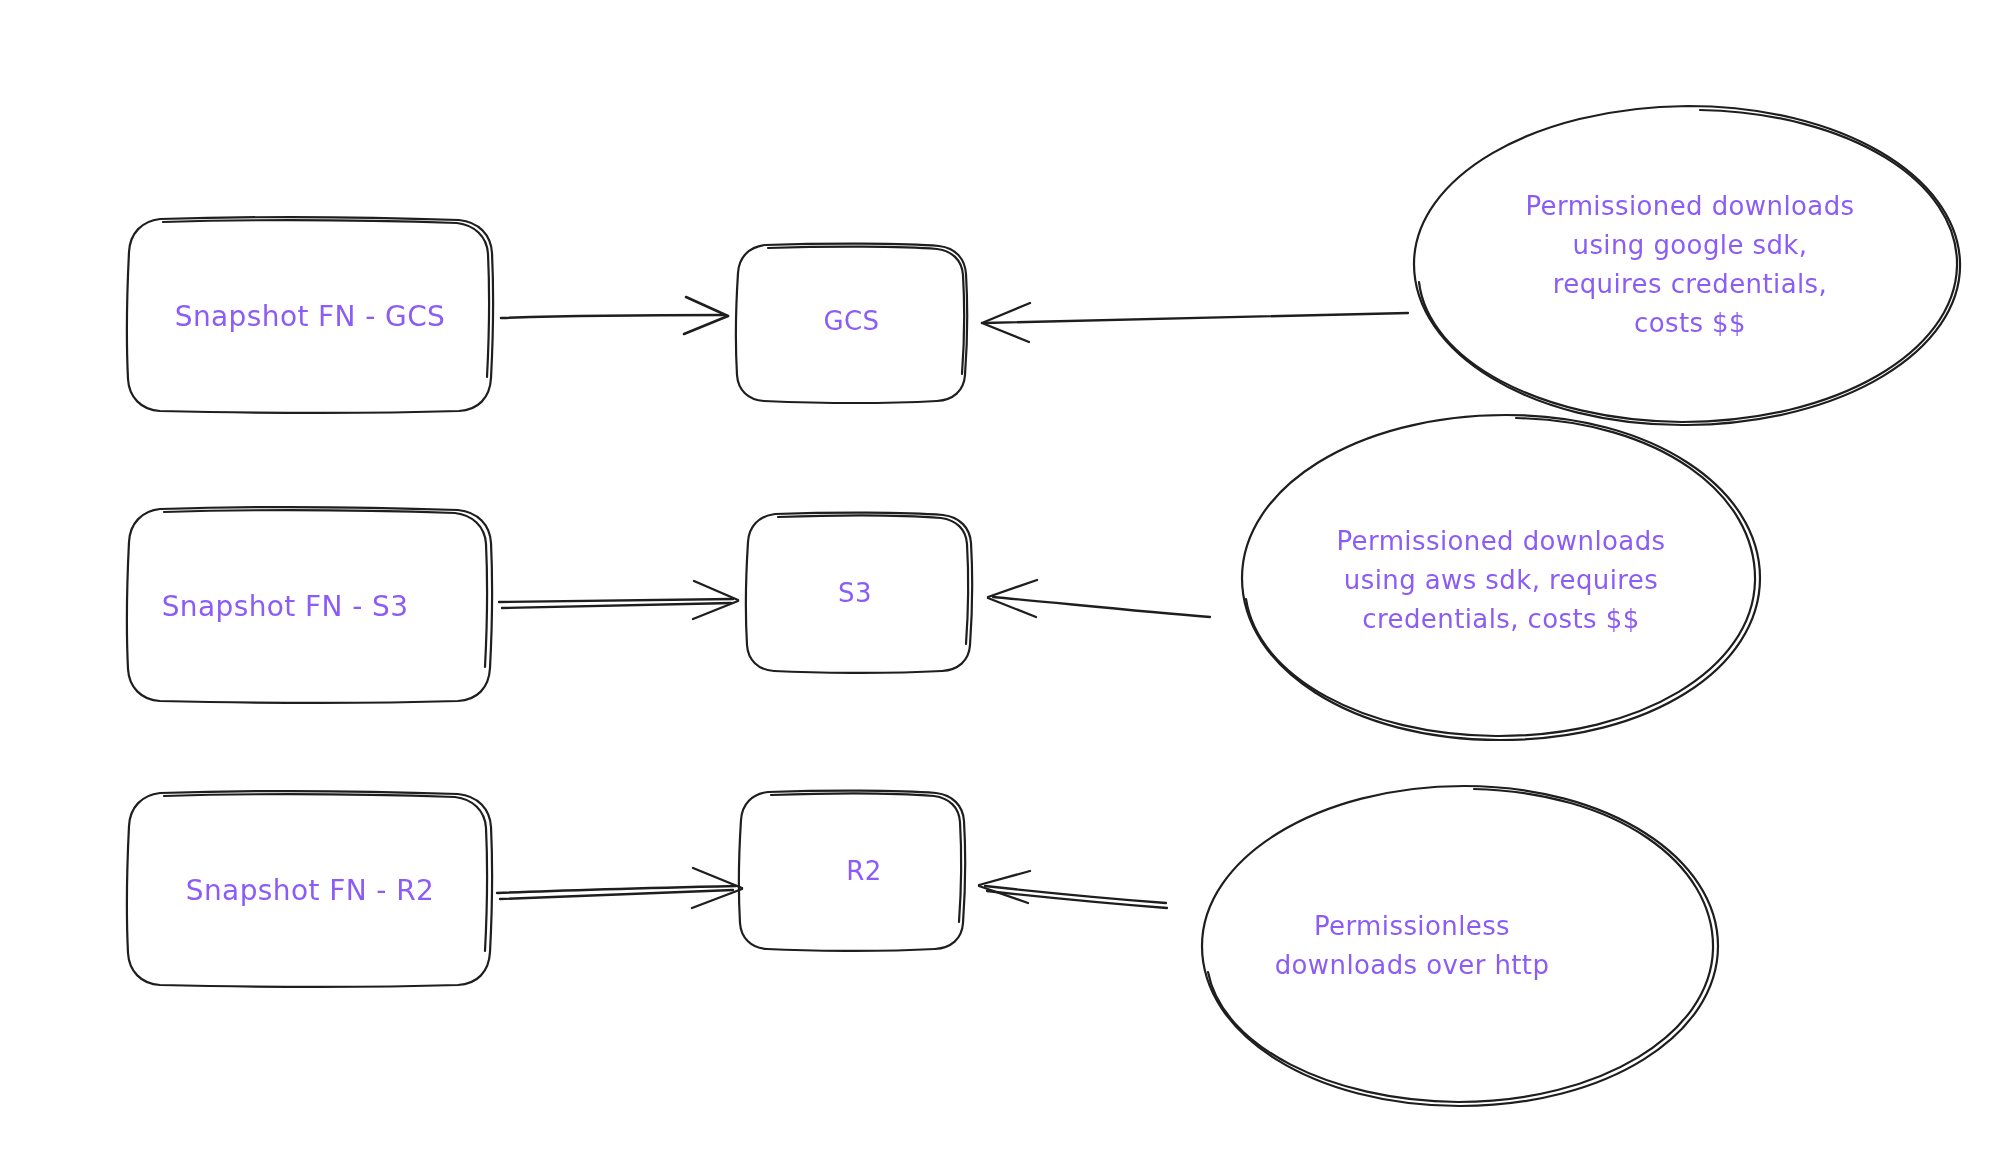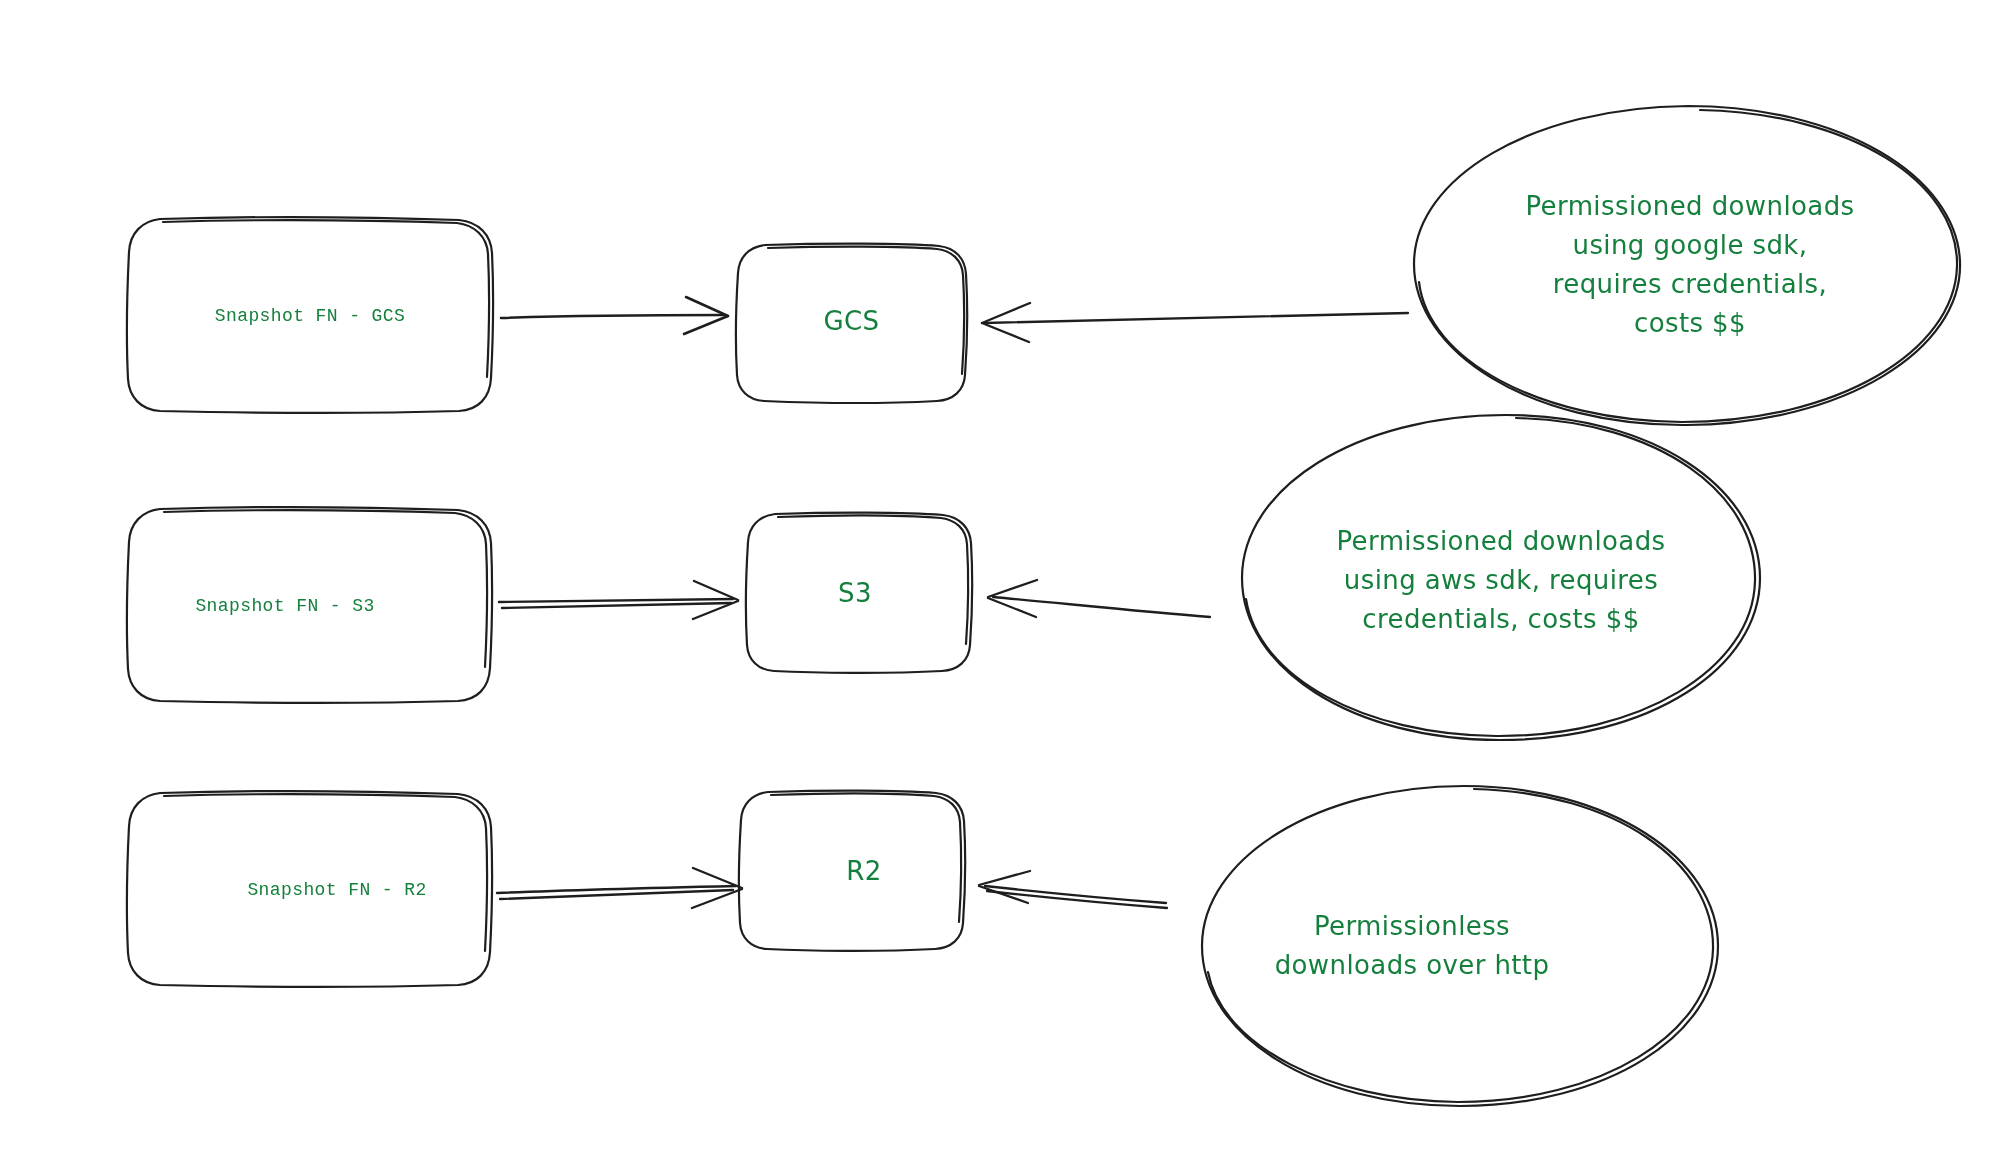--- a/index.html
+++ b/index.html
@@ -22,30 +22,29 @@
     left: 0;
     width: 2000px;
     height: 1174px;
   }
   .node-label {
     position: absolute;
     display: flex;
     align-items: center;
     justify-content: center;
     text-align: center;
-    color: #15803d;
+    color: #8b5cf6;
     letter-spacing: 0.4px;
     line-height: 1.42;
     white-space: pre-line;
     pointer-events: none;
     font-family: "DejaVu Sans", sans-serif;
   }
   .rect-label {
-    font-size: 18px;
-    font-family: Liberation Mono, monospace;
+    font-size: 28px;
   }
   .store-label {
     font-size: 26px;
   }
   .note-label {
     font-size: 26px;
     line-height: 1.5;
   }
 </style>
 </head>
@@ -151,20 +150,20 @@
 costs $$</div>
 
   <div class="node-label rect-label" style="left:128px; top:572px; width:314px; height:70px;">Snapshot FN - S3</div>
 
   <div class="node-label store-label" style="left:747px; top:560px; width:216px; height:66px;">S3</div>
 
   <div class="node-label note-label" style="left:1262px; top:510px; width:478px; height:140px;">Permissioned downloads
 using aws sdk, requires
 credentials, costs $$</div>
 
-  <div class="node-label rect-label" style="left:128px; top:856px; width:364px; height:70px;padding-left:27px;">Snapshot FN - R2</div>
+  <div class="node-label rect-label" style="left:128px; top:856px; width:364px; height:70px;">Snapshot FN - R2</div>
 
   <div class="node-label store-label" style="left:740px; top:838px; width:224px; height:66px;padding-left:12px;">R2</div>
 
   <div class="node-label note-label" style="left:1173px; top:896px; width:478px; height:100px;">Permissionless
 downloads over http</div>
 
 </div>
 
 </body></html>

